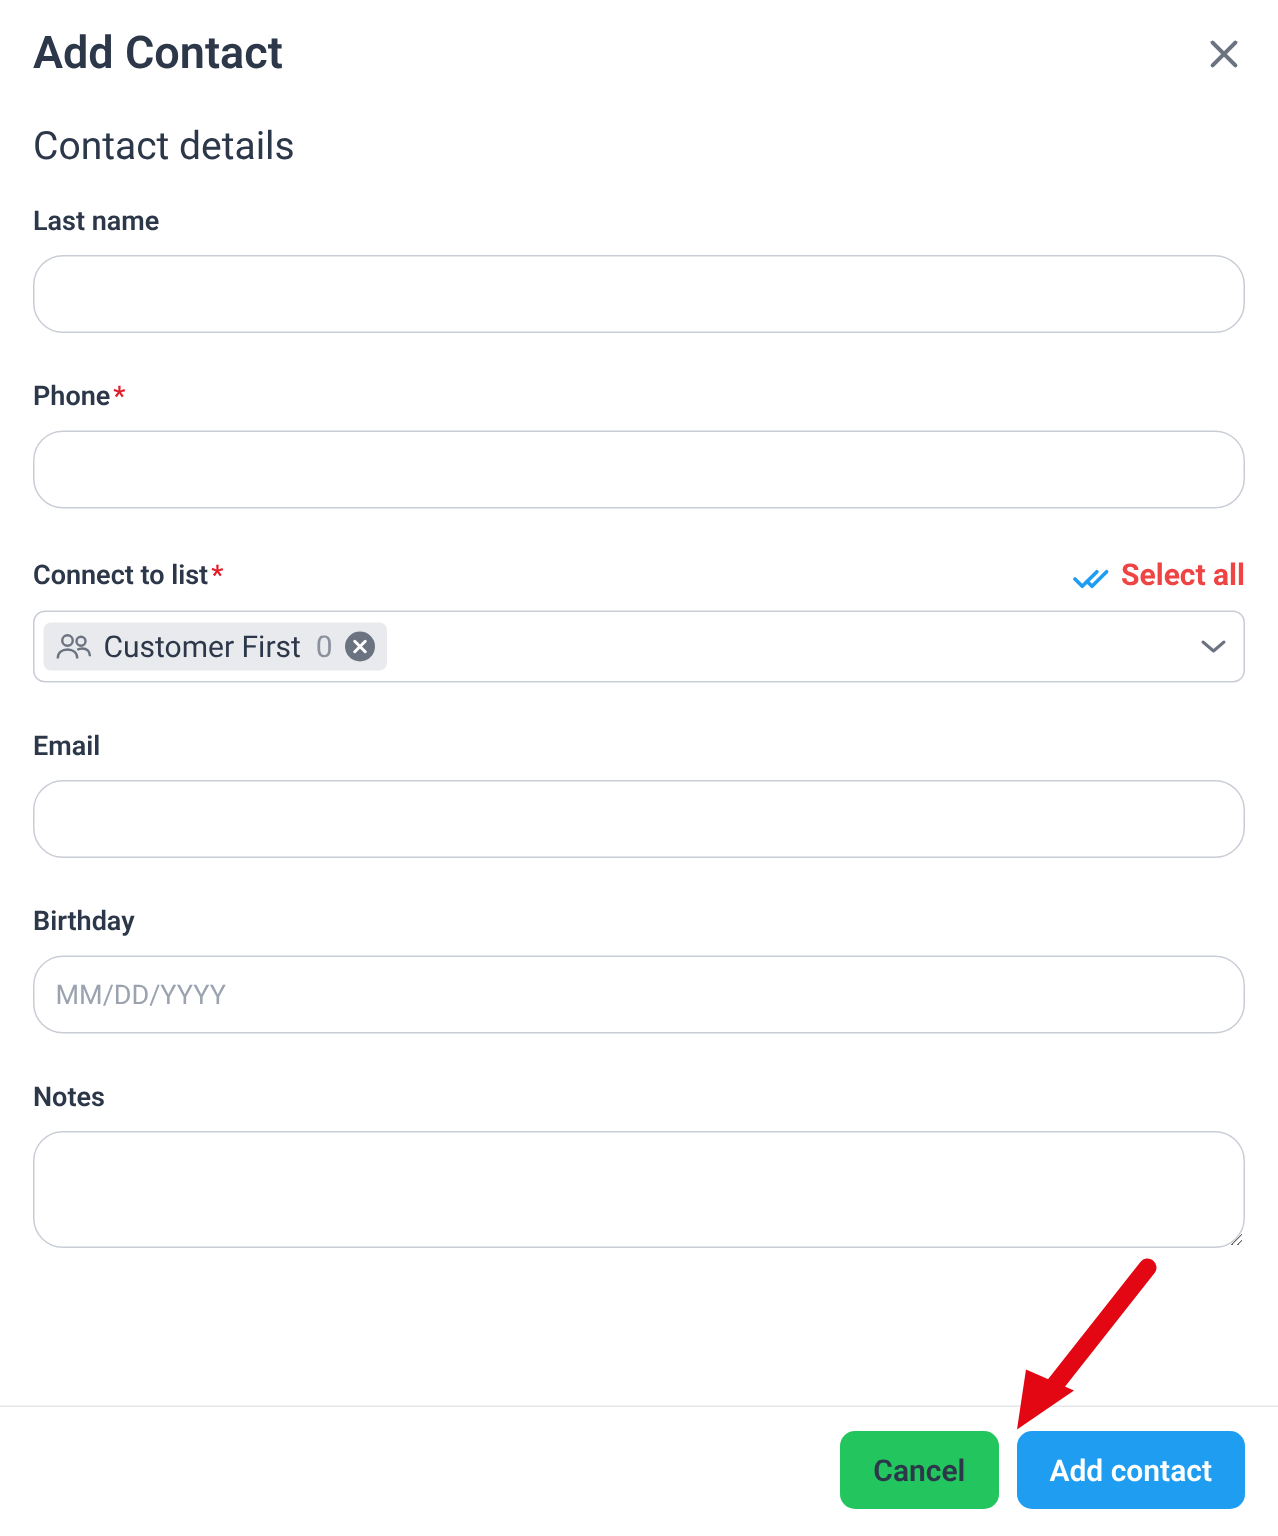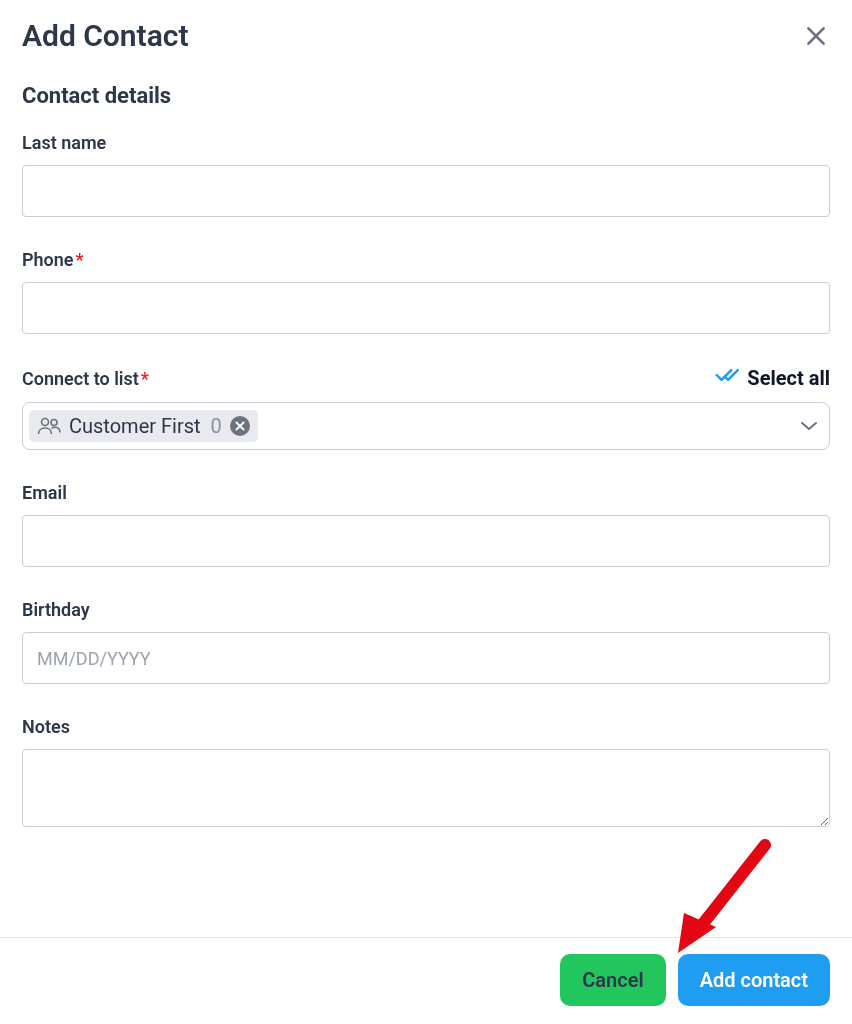--- a/index.html
+++ b/index.html
@@ -28,22 +28,22 @@
     .close-btn {
       width: 28px;
       height: 28px;
       display: flex;
       align-items: center;
       justify-content: center;
       cursor: pointer;
       color: #6b7280;
     }
     .section-title {
-      font-size: 22px;
-      font-weight: 700;
+      font-size: 26px;
+      font-weight: 400;
       color: #2c3749;
       margin-bottom: 24px;
     }
     .row-2 {
       display: flex;
       gap: 14px;
       margin-bottom: 32px;
     }
     .row-2 > .field { flex: 1; }
     .field { margin-bottom: 32px; }
@@ -51,41 +51,41 @@
       font-size: 18px;
       font-weight: 600;
       color: #2c3749;
       margin-bottom: 12px;
       display: block;
     }
     .req { color: #e11d2a; margin-left: 2px; }
     .text-input, .select-box, .textarea-box {
       width: 100%;
       border: 1px solid #c9ced6;
-      border-radius: 4px;
+      border-radius: 20px;
       background: #fff;
       font-size: 18px;
       padding: 14px 14px;
       color: #c2410c;
       font-family: inherit;
     }
     .text-input { height: 52px; }
     .textarea-box { height: 78px; resize: both; }
     .text-input::placeholder { color: #9aa3af; }
     .label-row {
       display: flex;
       justify-content: space-between;
       align-items: center;
       margin-bottom: 12px;
     }
     .select-all {
       display: flex;
-      align-items: flex-start;
+      align-items: flex-end;
       gap: 6px;
-      color: #0f172a;
+      color: #ef4444;
       font-size: 20px;
       font-weight: 700;
       cursor: pointer;
     }
     .select-all svg { width: 26px; height: 18px; }
     .multi-select {
       width: 100%;
       border: 1px solid #c9ced6;
       border-radius: 8px;
       background: #fff;

